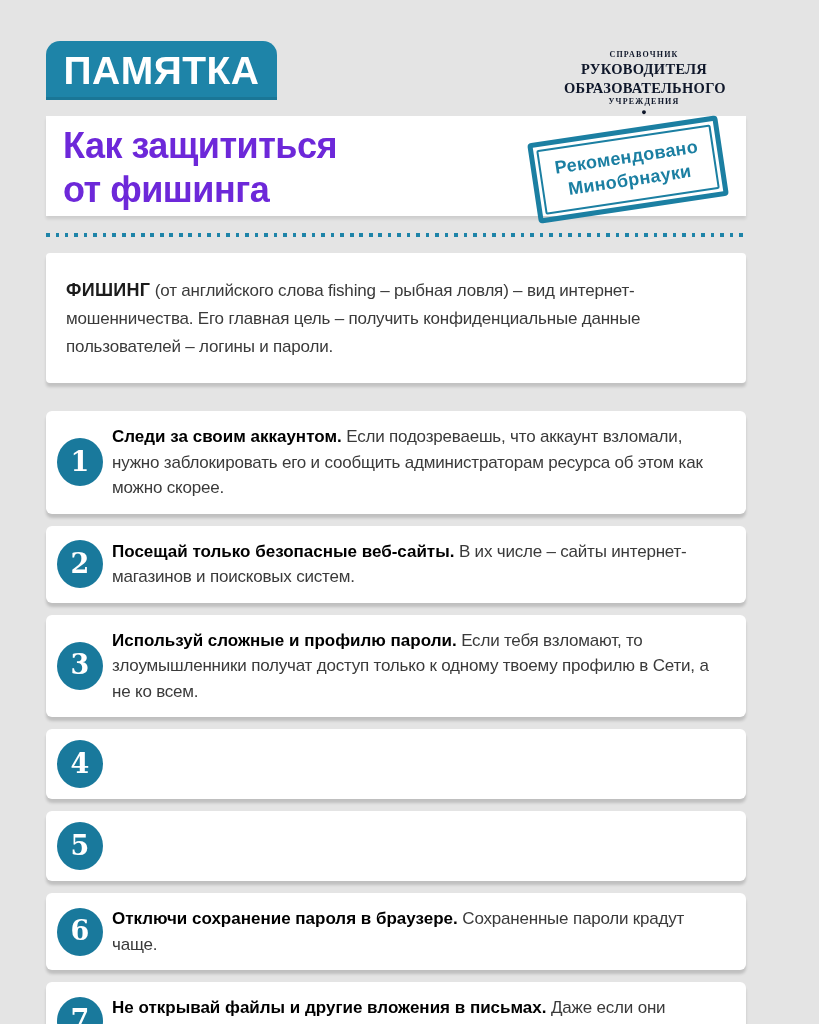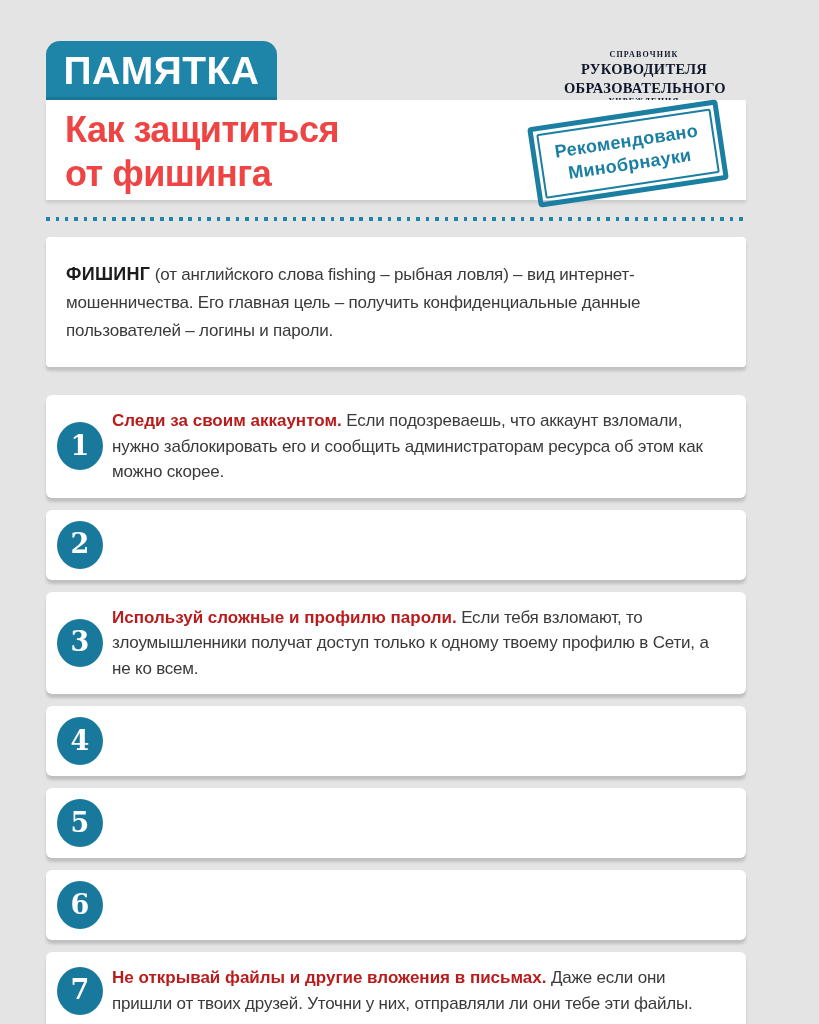--- a/index.html
+++ b/index.html
@@ -38,22 +38,22 @@
   .logo-small { font-size: 8px; letter-spacing: 1.2px; line-height: 1.3; }
   .logo-big { font-size: 14.5px; letter-spacing: 0.3px; line-height: 1.25; }
   .logo-dot { font-size: 9px; line-height: 1; margin-top: 1px; }
 
   
   .title-band {
     position: relative; width: 700px; height: 100px; background: #ffffff;
     box-shadow: 0 3px 3px rgba(0,0,0,0.10);
   }
   .title {
-    margin: 0; padding: 8px 0 0 19px;
-    color: #ef4444; font-size: 36px; font-weight: bold;
+    margin: 16px; padding: 8px 0 0 1px;
+    color: #6d28d9; font-size: 36px; font-weight: bold;
     line-height: 1.22; letter-spacing: -0.5px;
   }
   .stamp {
     position: absolute; right: 22px; top: 13px;
     transform: rotate(-8.5deg);
     border: 5px solid #1b7fa2; border-radius: 4px; padding: 3px;
     background: rgba(255,255,255,0.0);
   }
   .stamp-inner {
     border: 2px solid #1b7fa2; border-radius: 2px;
@@ -85,21 +85,21 @@
   .tip {
     position: relative; background: #ffffff; border-radius: 6px;
     box-shadow: 0 4px 3px rgba(0,0,0,0.16);
     padding: 13px 24px 13px 66px; margin-bottom: 12px;
     min-height: 70px; display: flex; align-items: center;
   }
   .tip-text {
     margin: 0; font-size: 17px; line-height: 1.5;
     color: #3a3a3a; letter-spacing: -0.2px;
   }
-  .tip-text b { color: #b91c1c; letter-spacing: 0; }
+  .tip-text b { color: #000000; letter-spacing: 0; }
   .tip-num {
     position: absolute; left: 11px; top: 50%; transform: translateY(-50%);
     width: 46px; height: 48px; border-radius: 50%;
     background: #19799c; color: #ffffff;
     display: flex; align-items: center; justify-content: center;
     font-family: "DejaVu Serif", "Liberation Serif", serif;
     font-weight: bold; font-size: 27px; padding-bottom: 2px;
   }
 </style>
 </head>
@@ -144,20 +144,21 @@
         <div class="tip-num">
             <span>1</span>
           </div>
         <p class="tip-text"><b>Следи за своим аккаунтом.</b><span> Если подозреваешь, что аккаунт взломали, нужно заблокировать его и сообщить администраторам ресурса об этом как можно скорее.</span></p>
       </div>
 
       <div class="tip">
         <div class="tip-num">
             <span>2</span>
           </div>
+        <p class="tip-text"><b>Посещай только безопасные веб-сайты.</b><span> В их числе – сайты интернет-магазинов и поисковых систем.</span></p>
       </div>
 
       <div class="tip">
         <div class="tip-num">
             <span>3</span>
           </div>
         <p class="tip-text"><b>Используй сложные и профилю пароли.</b><span> Если тебя взломают, то злоумышленники получат доступ только к одному твоему профилю в Сети, а не ко всем.</span></p>
       </div>
 
       <div class="tip">
@@ -169,20 +170,21 @@
       <div class="tip">
         <div class="tip-num">
             <span>5</span>
           </div>
       </div>
 
       <div class="tip">
         <div class="tip-num">
             <span>6</span>
           </div>
+        <p class="tip-text"><b>Отключи сохранение пароля в браузере.</b><span> Сохраненные пароли крадут чаще.</span></p>
       </div>
 
       <div class="tip">
         <div class="tip-num">
             <span>7</span>
           </div>
         <p class="tip-text"><b>Не открывай файлы и другие вложения в письмах.</b><span> Даже если они пришли от твоих друзей. Уточни у них, отправляли ли они тебе эти файлы.</span></p>
       </div>
 
     </div>

